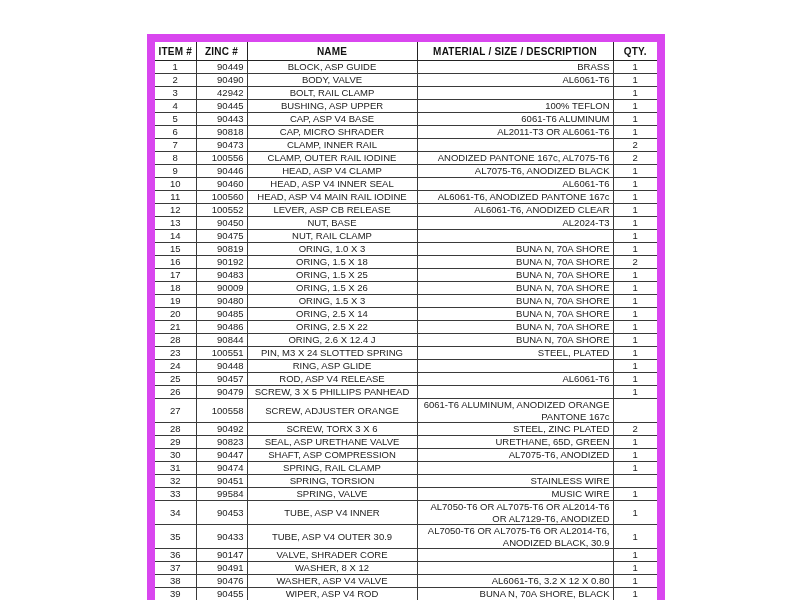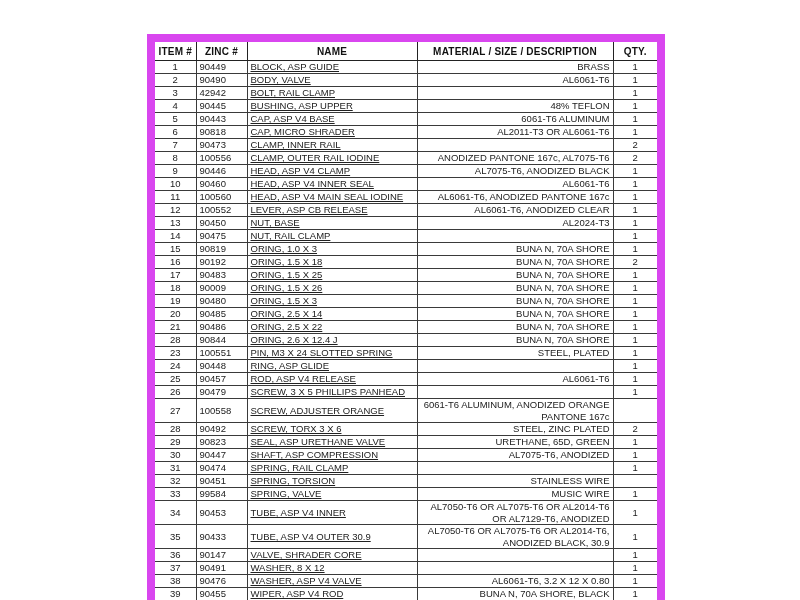--- a/index.html
+++ b/index.html
@@ -43,22 +43,22 @@
   }
   table.parts td {
     font-size: 9.5px;
     line-height: 11.5px;
     color: #212121;
     padding: 0 3px;
     height: 12px;
   }
   
   td.c0 { text-align: center; font-size: 7.5px; }
-  td.c1 { text-align: left; }
-  td.c2 { text-align: left; text-decoration: underline; }
+  td.c1 { text-align: right; }
+  td.c2 { text-align: center; }
   td.c3 { text-align: right; }
   td.c4 { text-align: center; }
 </style>
 </head>
 <body>
 
 <div class="canvas">
   <table class="parts">
     <colgroup>
       <col style="width:45px">
@@ -95,21 +95,21 @@
           <td class="c0">3</td>
           <td class="c1">42942</td>
           <td class="c2">BOLT, RAIL CLAMP</td>
           <td class="c3"></td>
           <td class="c4">1</td>
         </tr>
         <tr>
           <td class="c0">4</td>
           <td class="c1">90445</td>
           <td class="c2">BUSHING, ASP UPPER</td>
-          <td class="c3">48% TEFLON</td>
+          <td class="c3">100% TEFLON</td>
           <td class="c4">1</td>
         </tr>
         <tr>
           <td class="c0">5</td>
           <td class="c1">90443</td>
           <td class="c2">CAP, ASP V4 BASE</td>
           <td class="c3">6061-T6 ALUMINUM</td>
           <td class="c4">1</td>
         </tr>
         <tr>
@@ -143,21 +143,21 @@
         <tr>
           <td class="c0">10</td>
           <td class="c1">90460</td>
           <td class="c2">HEAD, ASP V4 INNER SEAL</td>
           <td class="c3">AL6061-T6</td>
           <td class="c4">1</td>
         </tr>
         <tr>
           <td class="c0">11</td>
           <td class="c1">100560</td>
-          <td class="c2">HEAD, ASP V4 MAIN SEAL IODINE</td>
+          <td class="c2">HEAD, ASP V4 MAIN RAIL IODINE</td>
           <td class="c3">AL6061-T6, ANODIZED PANTONE 167c</td>
           <td class="c4">1</td>
         </tr>
         <tr>
           <td class="c0">12</td>
           <td class="c1">100552</td>
           <td class="c2">LEVER, ASP CB RELEASE</td>
           <td class="c3">AL6061-T6, ANODIZED CLEAR</td>
           <td class="c4">1</td>
         </tr>

